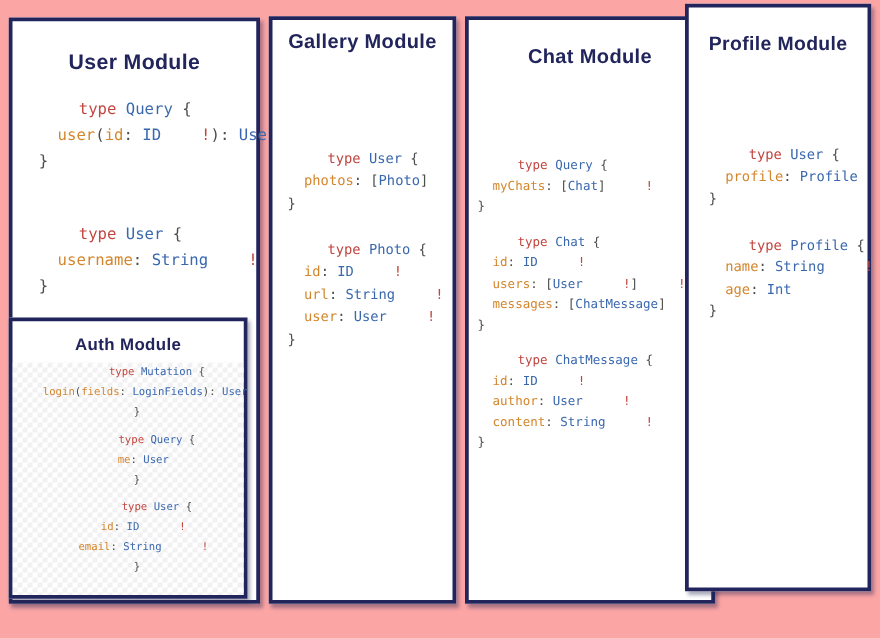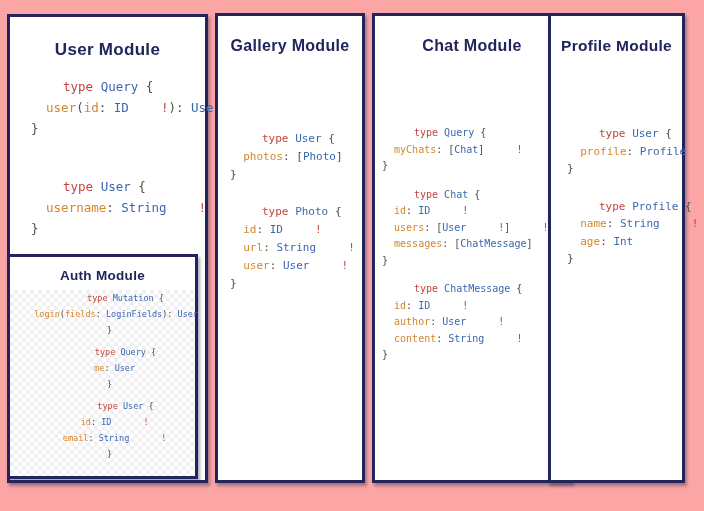--- a/index.html
+++ b/index.html
@@ -50,33 +50,33 @@
     background-image:
       linear-gradient(45deg,#f0f0f2 25%,transparent 25%,transparent 75%,#f0f0f2 75%),
       linear-gradient(45deg,#f0f0f2 25%,transparent 25%,transparent 75%,#f0f0f2 75%);
     background-size:8px 8px;
     background-position:0 0,4px 4px;
   }
   .m-auth .code{padding-left:14px;font-size:8.5px;line-height:16px;text-align:center;}
   .m-auth .code .block{margin-bottom:6px;}
 
   
-  .m-gallery{left:215px;top:13px;width:150px;height:470px;padding-top:20px;}
+  .m-gallery{left:215px;top:13px;width:150px;height:470px;padding-top:8px;}
   .m-gallery h2{font-size:16px;line-height:20px;}
   .m-gallery > .code{margin-top:74px;padding-left:12px;font-size:11px;line-height:18px;}
   .m-gallery > .code .block{margin-bottom:19px;}
 
   
   .m-chat{left:372px;top:13px;width:200px;height:470px;padding-top:20px;}
   .m-chat h2{font-size:16px;line-height:20px;}
   .m-chat > .code{margin-top:69px;padding-left:7px;font-size:10px;line-height:16.5px;}
   .m-chat > .code .block{margin-bottom:12px;}
 
   
-  .m-profile{left:548px;top:13px;width:137px;height:470px;padding-top:20px;}
+  .m-profile{left:548px;top:3px;width:149px;height:470px;padding-top:20px;}
   .m-profile h2{font-size:15.5px;line-height:20px;}
   .m-profile > .code{margin-top:69px;padding-left:16px;font-size:11px;line-height:17.5px;}
   .m-profile > .code .block{margin-bottom:20px;}
 </style>
 </head>
 <body>
 
 <div class="canvas">
 
   <section class="card m-user">

